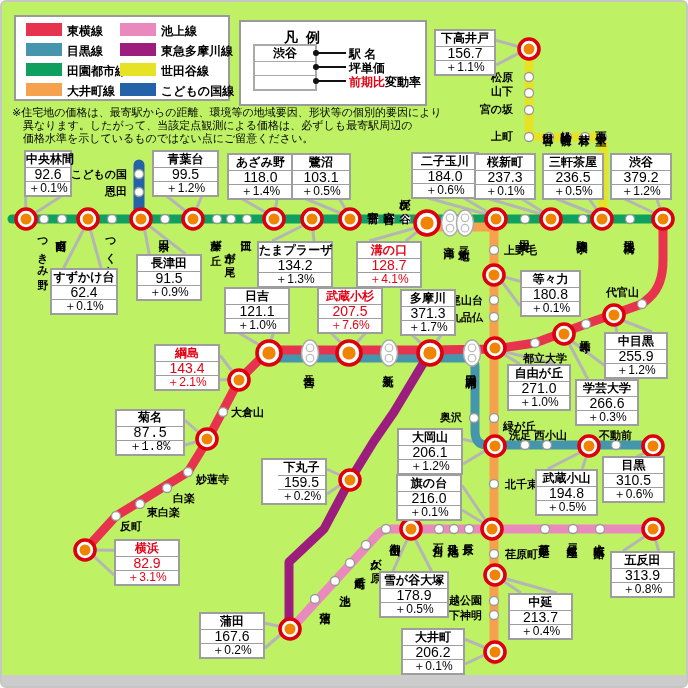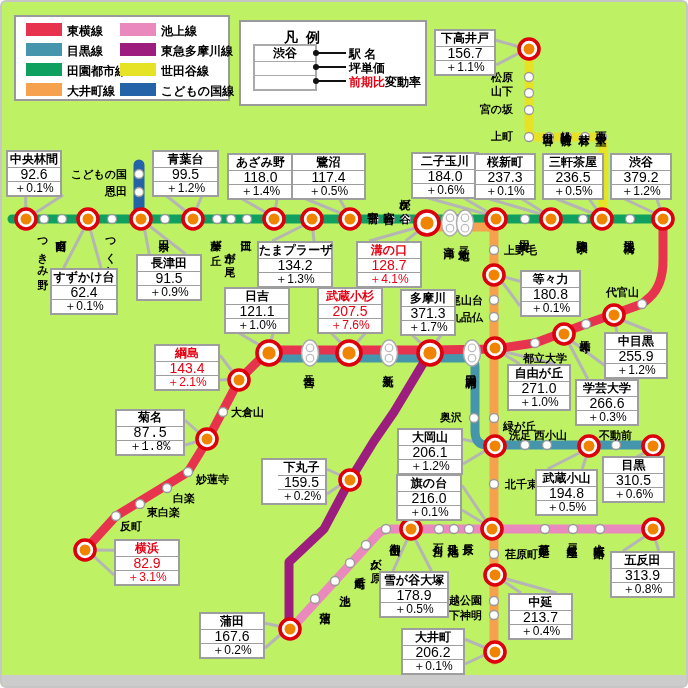--- a/index.html
+++ b/index.html
@@ -376,20 +376,25 @@
     <div class="key-dot" style="left:72px;top:42px"></div>
     <div class="key-dot" style="left:72px;top:56px"></div>
     <div class="key-line" style="left:75px;top:30px;width:30px"></div>
     <div class="key-line" style="left:75px;top:44px;width:30px"></div>
     <div class="key-line" style="left:75px;top:58px;width:30px"></div>
     <div class="key-label" style="left:108px;top:24px">駅 名</div>
     <div class="key-label" style="left:108px;top:38px">坪単価</div>
     <div class="key-label" style="left:108px;top:52px"><span class="red-text">前期比</span><span>変動率</span></div>
   </div>
 
+  <div class="note">
+    <div class="nl">※住宅地の価格は、最寄駅からの距離、環境等の地域要因、形状等の個別的要因により</div>
+    <div class="nl indent">異なります。したがって、当該定点観測による価格は、必ずしも最寄駅周辺の</div>
+    <div class="nl indent">価格水準を示しているものではない点にご留意ください。</div>
+  </div>
 
   <div id="labels">
       <div class="slabel v" style="left: 35px; top: 229px;">つきみ野</div>
       <div class="slabel v" style="left: 53px; top: 229px;">南町田</div>
       <div class="slabel v" style="left: 103px; top: 229px;">つくし野</div>
       <div class="slabel v" style="left: 156px; top: 229px;">田奈</div>
       <div class="slabel v" style="left: 208px; top: 229px;">藤が丘</div>
       <div class="slabel v" style="left: 222px; top: 242px;">市が尾</div>
       <div class="slabel v" style="left: 238px; top: 229px;">江田</div>
       <div class="slabel v" style="left: 365px; bottom: 480px;">宮前平</div>
@@ -439,38 +444,38 @@
       <div class="slabel v" style="left: 368px; top: 548px;">久が原</div>
       <div class="slabel v" style="left: 387px; top: 532px;">御岳山</div>
       <div class="slabel v" style="left: 430px; top: 533px;">石川台</div>
       <div class="slabel v" style="left: 445px; top: 533px;">洗足池</div>
       <div class="slabel v" style="left: 460px; top: 533px;">長原</div>
       <div class="slabel v" style="left: 536px; top: 533px;">荏原中延</div>
       <div class="slabel v" style="left: 564px; top: 533px;">戸越銀座</div>
       <div class="slabel v" style="left: 591px; top: 533px;">大崎広小路</div>
     </div>
   <div id="boxes">
-      <div class="sbox" style="left: 4px; top: 148px; width: 56px;">
+      <div class="sbox" style="left: 22px; top: 148px; width: 48px;">
         <div class="bt">中央林間</div>
         <div class="bv">92.6</div>
         <div class="bc">＋0.1%</div>
       </div>
       <div class="sbox" style="left: 150px; top: 148px; width: 67px;">
         <div class="bt">青葉台</div>
         <div class="bv">99.5</div>
         <div class="bc">＋1.2%</div>
       </div>
       <div class="sbox" style="left: 225px; top: 151px; width: 67px;">
         <div class="bt">あざみ野</div>
         <div class="bv">118.0</div>
         <div class="bc">＋1.4%</div>
       </div>
-      <div class="sbox" style="left: 289px; top: 151px; width: 75px;">
+      <div class="sbox" style="left: 289px; top: 151px; width: 60px;">
         <div class="bt">鷺沼</div>
-        <div class="bv">117.4</div>
+        <div class="bv">103.1</div>
         <div class="bc">＋0.5%</div>
       </div>
       <div class="sbox" style="left: 409px; top: 150px; width: 68px;">
         <div class="bt">二子玉川</div>
         <div class="bv">184.0</div>
         <div class="bc">＋0.6%</div>
       </div>
       <div class="sbox" style="left: 472px; top: 151px; width: 62px;">
         <div class="bt">桜新町</div>
         <div class="bv">237.3</div>

